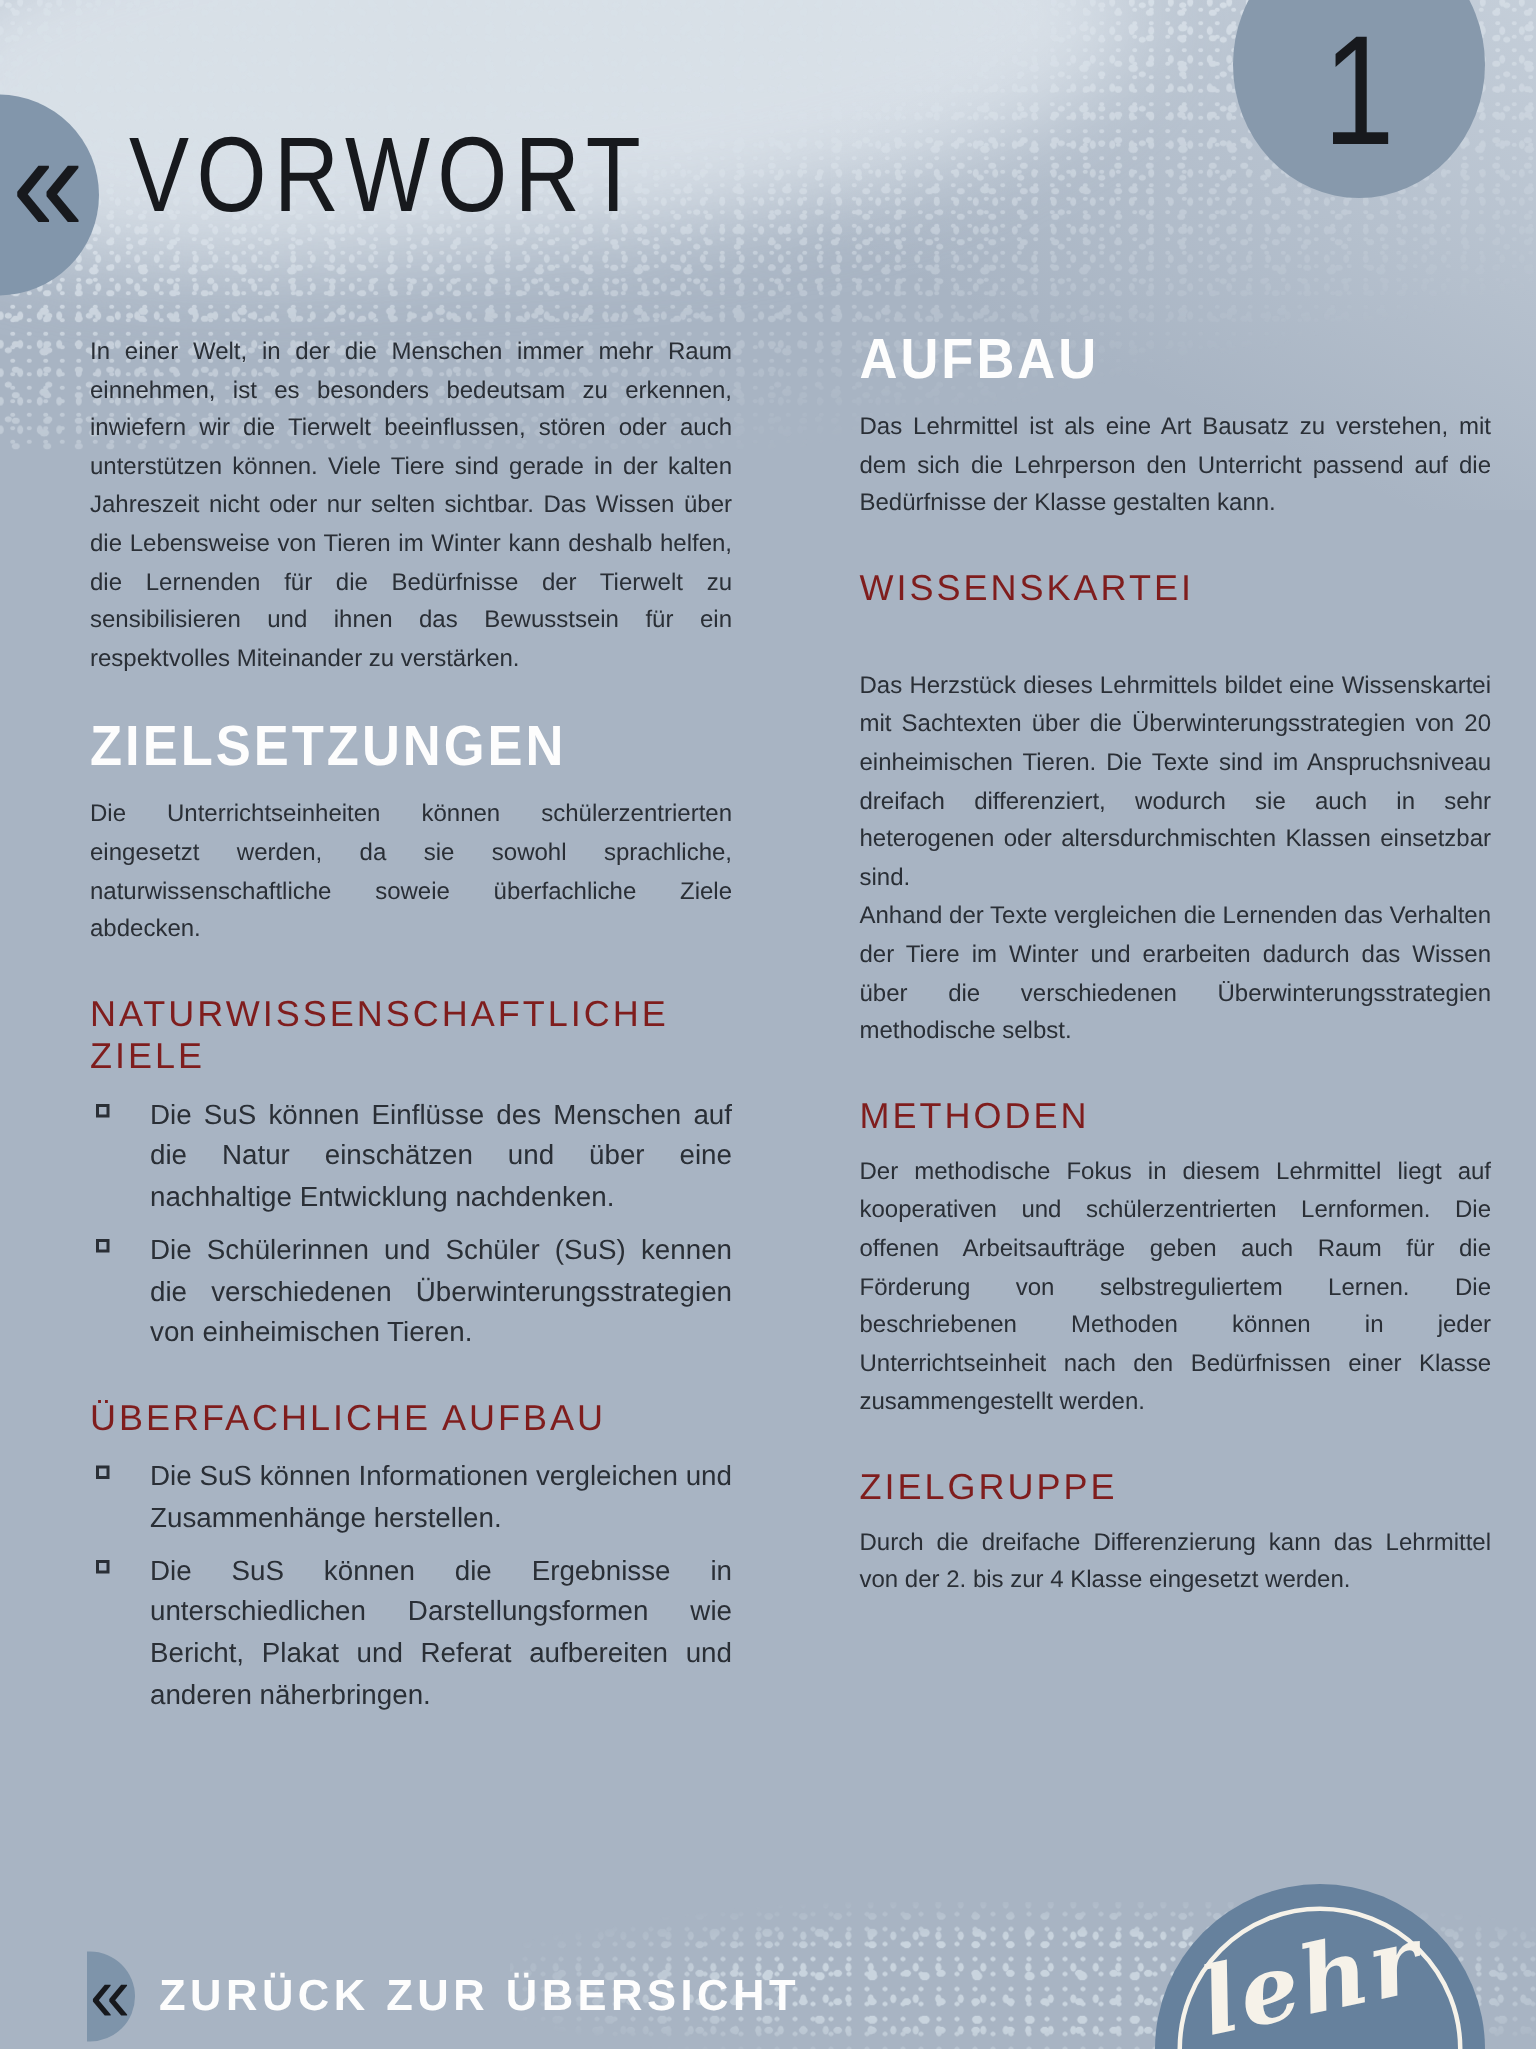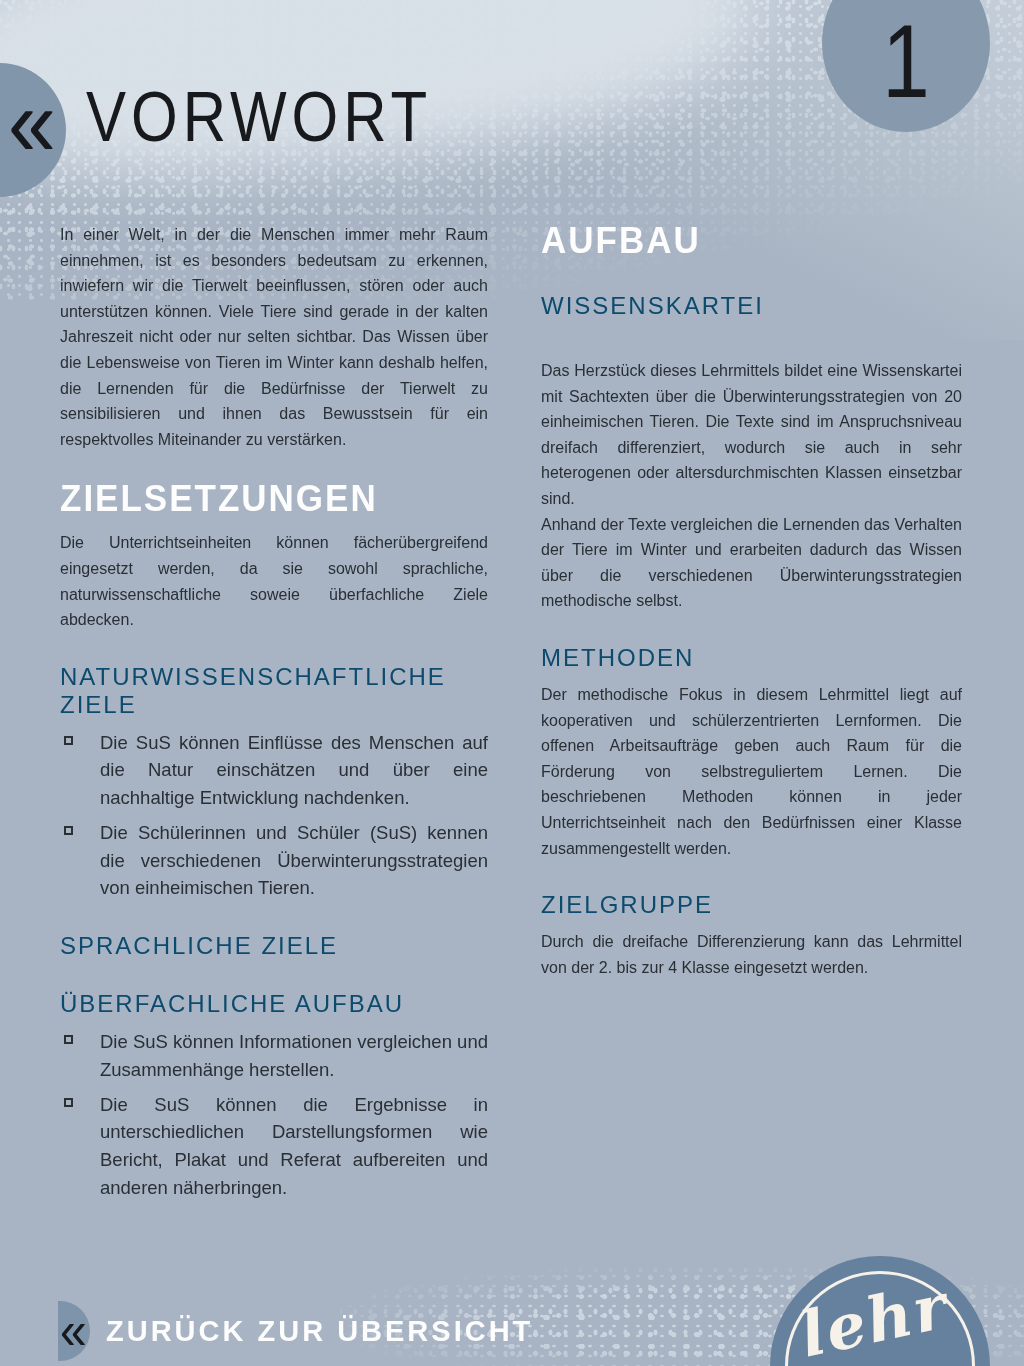--- a/index.html
+++ b/index.html
@@ -78,36 +78,36 @@
     display: flex; align-items: center; justify-content: center;
   }
   .page-num {
     font-size: 104px; color: #17191d; font-weight: 400;
     transform: translateY(18px) scaleX(.82);
   }
 
   
   .col { position: absolute; top: 222px; z-index: 2; }
   .col-left  { left: 60px;  width: 428px; }
-  .col-right { left: 541px; width: 421px; }
+  .col-right { left: 573px; width: 421px; }
 
   p.body {
     font-size: 16px; line-height: 1.6; text-align: justify;
     color: #2a2f36; margin: 0 0 10px; hyphens: auto;
   }
   p.mt0 { margin-top: 0; }
 
   h2.section {
     font-size: 35px; font-weight: 700; color: #fdfdfd;
     letter-spacing: 2px; margin: 28px 0 10px;
     transform: scaleY(1.08); transform-origin: bottom left;
   }
   .col-right h2.section { margin-top: 0; }
   h3.subsection {
-    font-size: 24px; font-weight: 400; color: #0c4a6e;
+    font-size: 24px; font-weight: 400; color: #7f1d1d;
     letter-spacing: 2px; margin: 30px 0 10px;
   }
 
   ul.goals { list-style: none; margin: 0 0 4px; padding: 0; }
   ul.goals li {
     position: relative; padding-left: 40px; margin-bottom: 7px;
     font-size: 18.5px; line-height: 1.5; text-align: justify;
     color: #2a2f36; hyphens: auto;
   }
   .bullet {
@@ -166,52 +166,52 @@
   <h1 class="page-title">VORWORT</h1>
   <div class="page-num-circle">
     <span class="page-num">1</span>
   </div>
 </header>
 
 <section class="col col-left">
   <p class="body">In einer Welt, in der die Menschen immer mehr Raum einnehmen, ist es besonders bedeutsam zu erkennen, inwiefern wir die Tierwelt beeinflussen, stören oder auch unterstützen können. Viele Tiere sind gerade in der kalten Jahreszeit nicht oder nur selten sichtbar. Das Wissen über die Lebensweise von Tieren im Winter kann deshalb helfen, die Lernenden für die Bedürfnisse der Tierwelt zu sensibilisieren und ihnen das Bewusstsein für ein respektvolles Miteinander zu verstärken.</p>
 
   <h2 class="section">ZIELSETZUNGEN</h2>
-  <p class="body">Die Unterrichtseinheiten können fächerübergreifend eingesetzt werden, da sie sowohl sprachliche, naturwissenschaftliche soweie überfachliche Ziele abdecken.</p>
+  <p class="body">Die Unterrichtseinheiten können schülerzentrierten eingesetzt werden, da sie sowohl sprachliche, naturwissenschaftliche soweie überfachliche Ziele abdecken.</p>
 
   <h3 class="subsection">NATURWISSENSCHAFTLICHE ZIELE</h3>
   <ul class="goals">
     <li>
       <span class="bullet"></span>
       <span>Die SuS können Einflüsse des Menschen auf die Natur einschätzen und über eine nachhaltige Entwicklung nachdenken.</span>
     </li>
     <li>
       <span class="bullet"></span>
       <span>Die Schülerinnen und Schüler (SuS) kennen die verschiedenen Überwinterungsstrategien von einheimischen Tieren.</span>
     </li>
   </ul>
 
-  <h3 class="subsection">SPRACHLICHE ZIELE</h3>
 
   <h3 class="subsection">ÜBERFACHLICHE AUFBAU</h3>
   <ul class="goals">
     <li>
       <span class="bullet"></span>
       <span>Die SuS können Informationen vergleichen und Zusammenhänge herstellen.</span>
     </li>
     <li>
       <span class="bullet"></span>
       <span>Die SuS können die Ergebnisse in unterschiedlichen Darstellungsformen wie Bericht, Plakat und Referat aufbereiten und anderen näherbringen.</span>
     </li>
 
   </ul>
 </section>
 
 <section class="col col-right">
   <h2 class="section">AUFBAU</h2>
+  <p class="body">Das Lehrmittel ist als eine Art Bausatz zu verstehen, mit dem sich die Lehrperson den Unterricht passend auf die Bedürfnisse der Klasse gestalten kann.</p>
 
   <h3 class="subsection">WISSENSKARTEI</h3>
   <p class="body" style="margin-bottom:0;margin-top:38px;">Das Herzstück dieses Lehrmittels bildet eine Wissenskartei mit Sachtexten über die Überwinterungsstrategien von 20 einheimischen Tieren. Die Texte sind im Anspruchsniveau dreifach differenziert, wodurch sie auch in sehr heterogenen oder altersdurchmischten Klassen einsetzbar sind.</p>
   <p class="body mt0">Anhand der Texte vergleichen die Lernenden das Verhalten der Tiere im Winter und erarbeiten dadurch das Wissen über die verschiedenen Überwinterungsstrategien methodische selbst.</p>
 
   <h3 class="subsection">METHODEN</h3>
   <p class="body">Der methodische Fokus in diesem Lehrmittel liegt auf kooperativen und schülerzentrierten Lernformen. Die offenen Arbeitsaufträge geben auch Raum für die Förderung von selbstreguliertem Lernen. Die beschriebenen Methoden können in jeder Unterrichtseinheit nach den Bedürfnissen einer Klasse zusammengestellt werden.</p>
 
   <h3 class="subsection">ZIELGRUPPE</h3>
   <p class="body">Durch die dreifache Differenzierung kann das Lehrmittel von der 2. bis zur 4 Klasse eingesetzt werden.</p>

